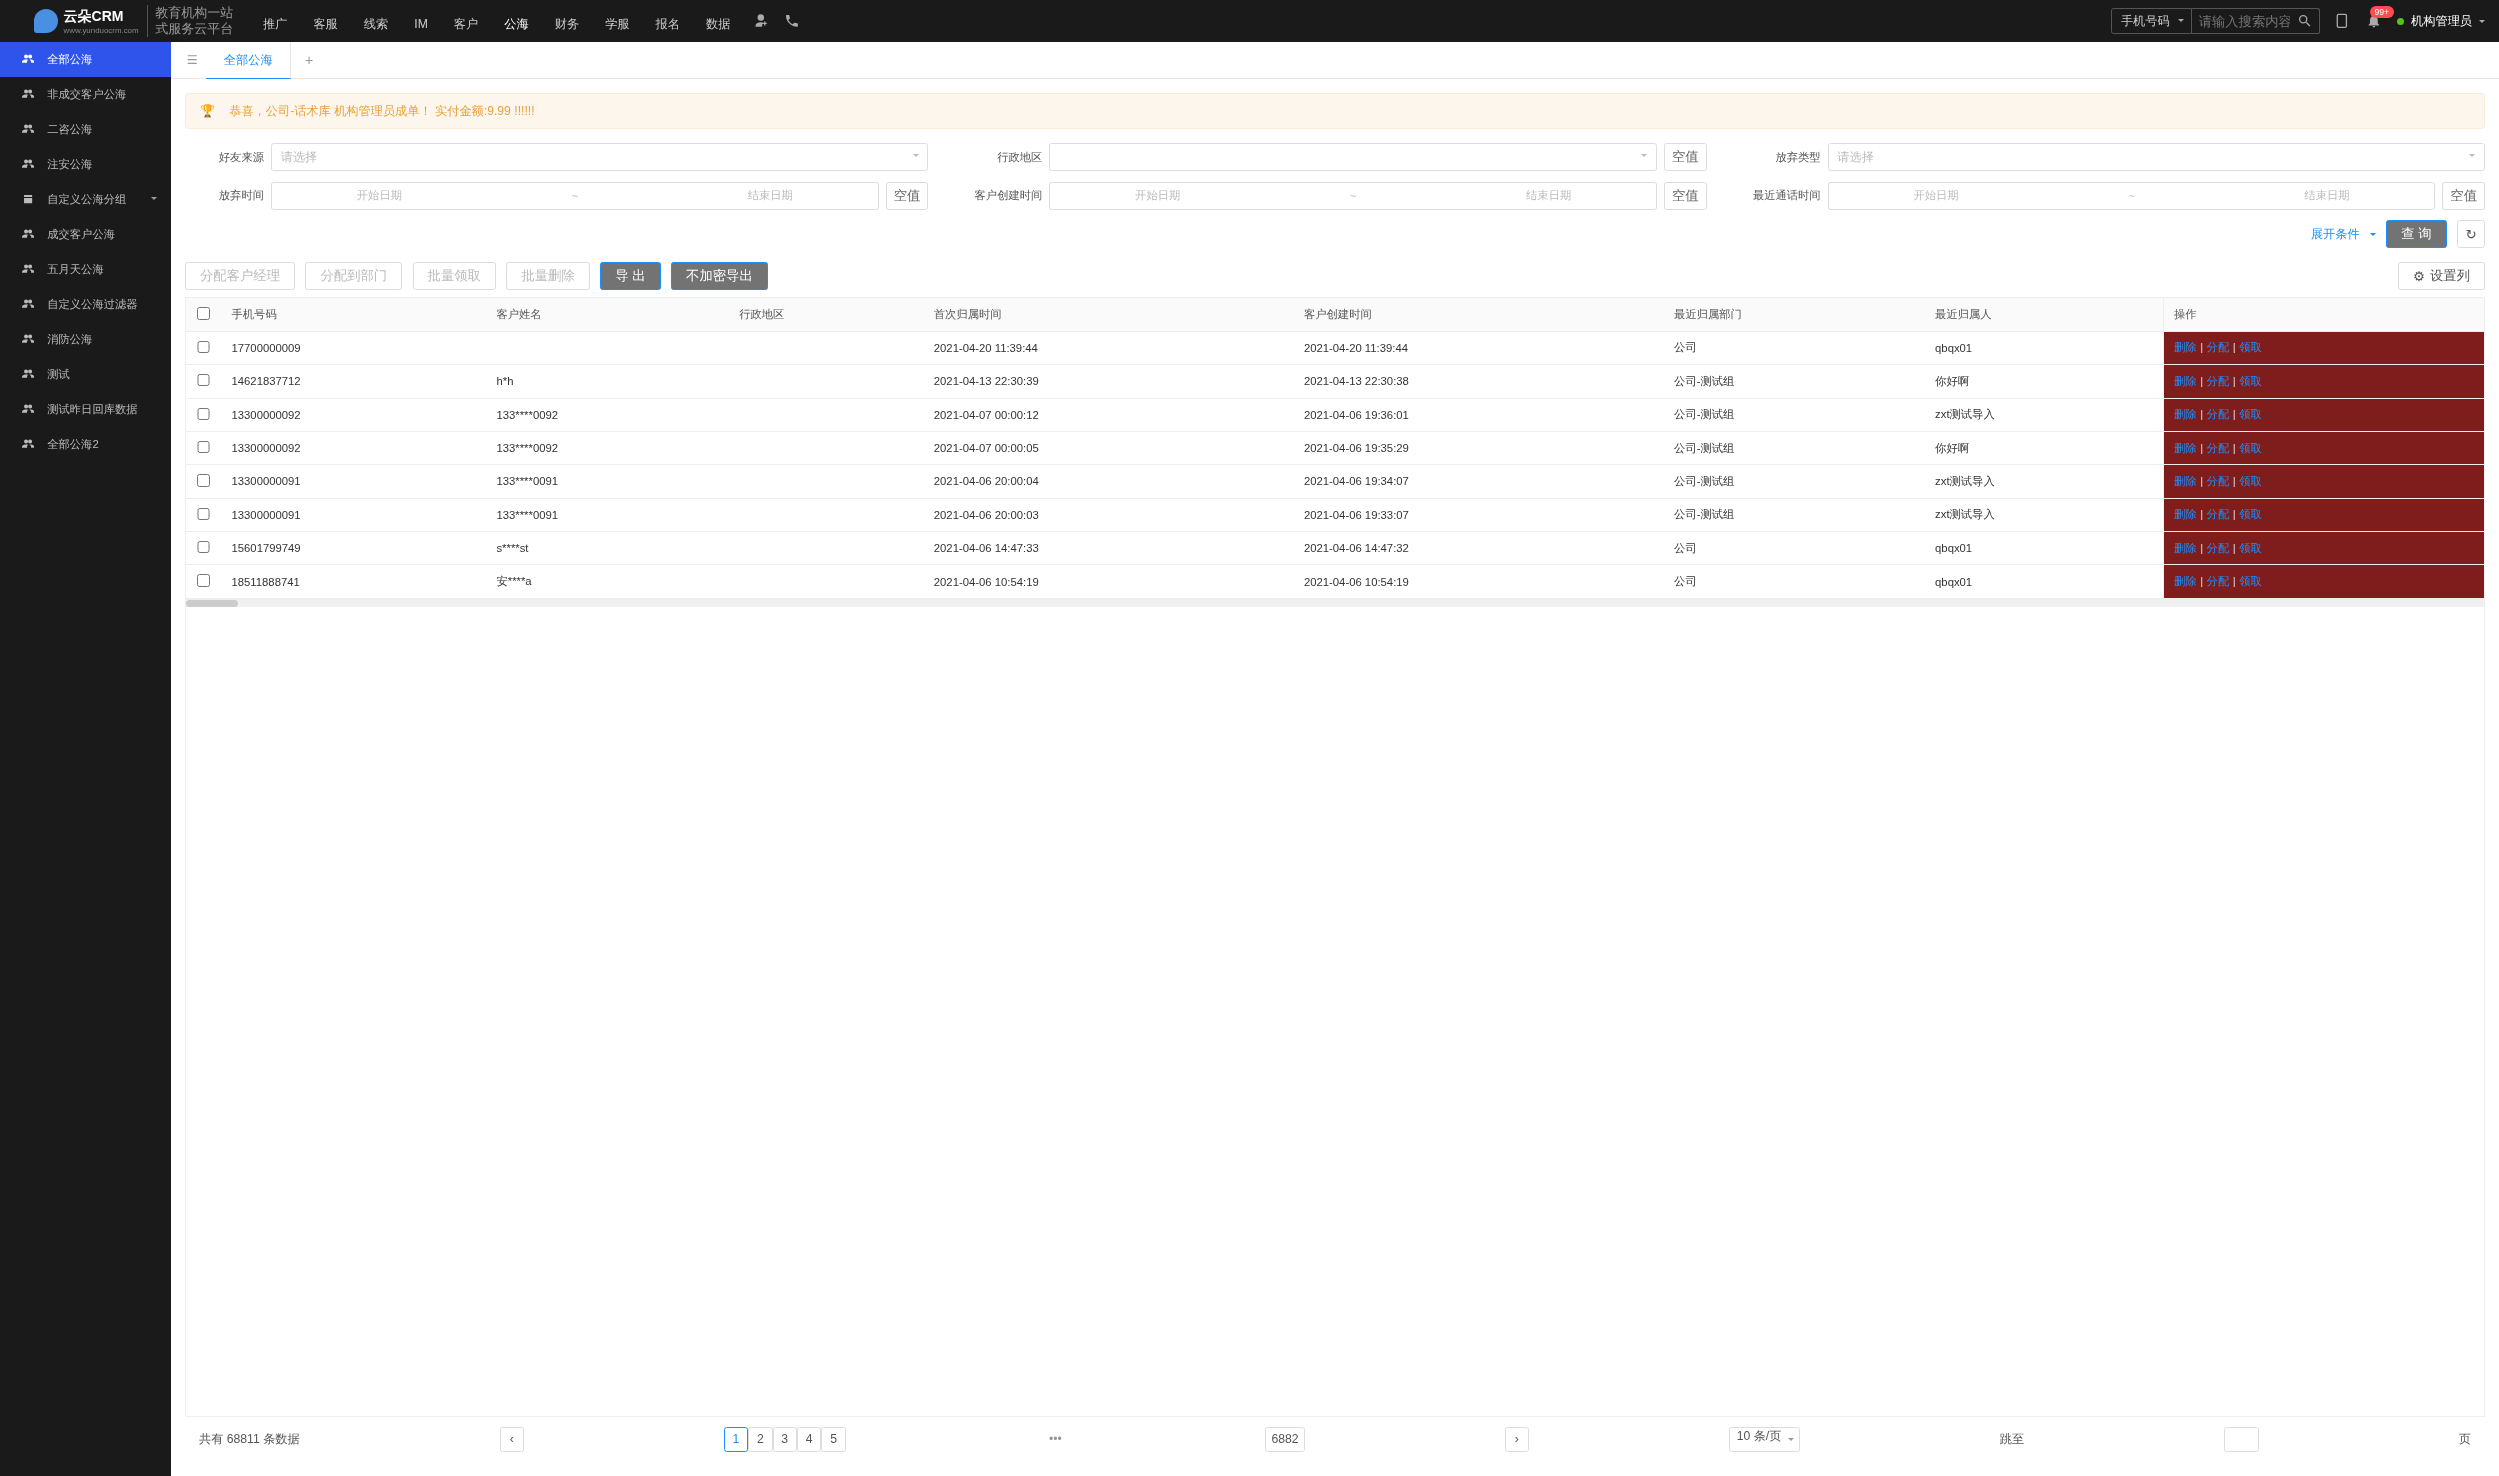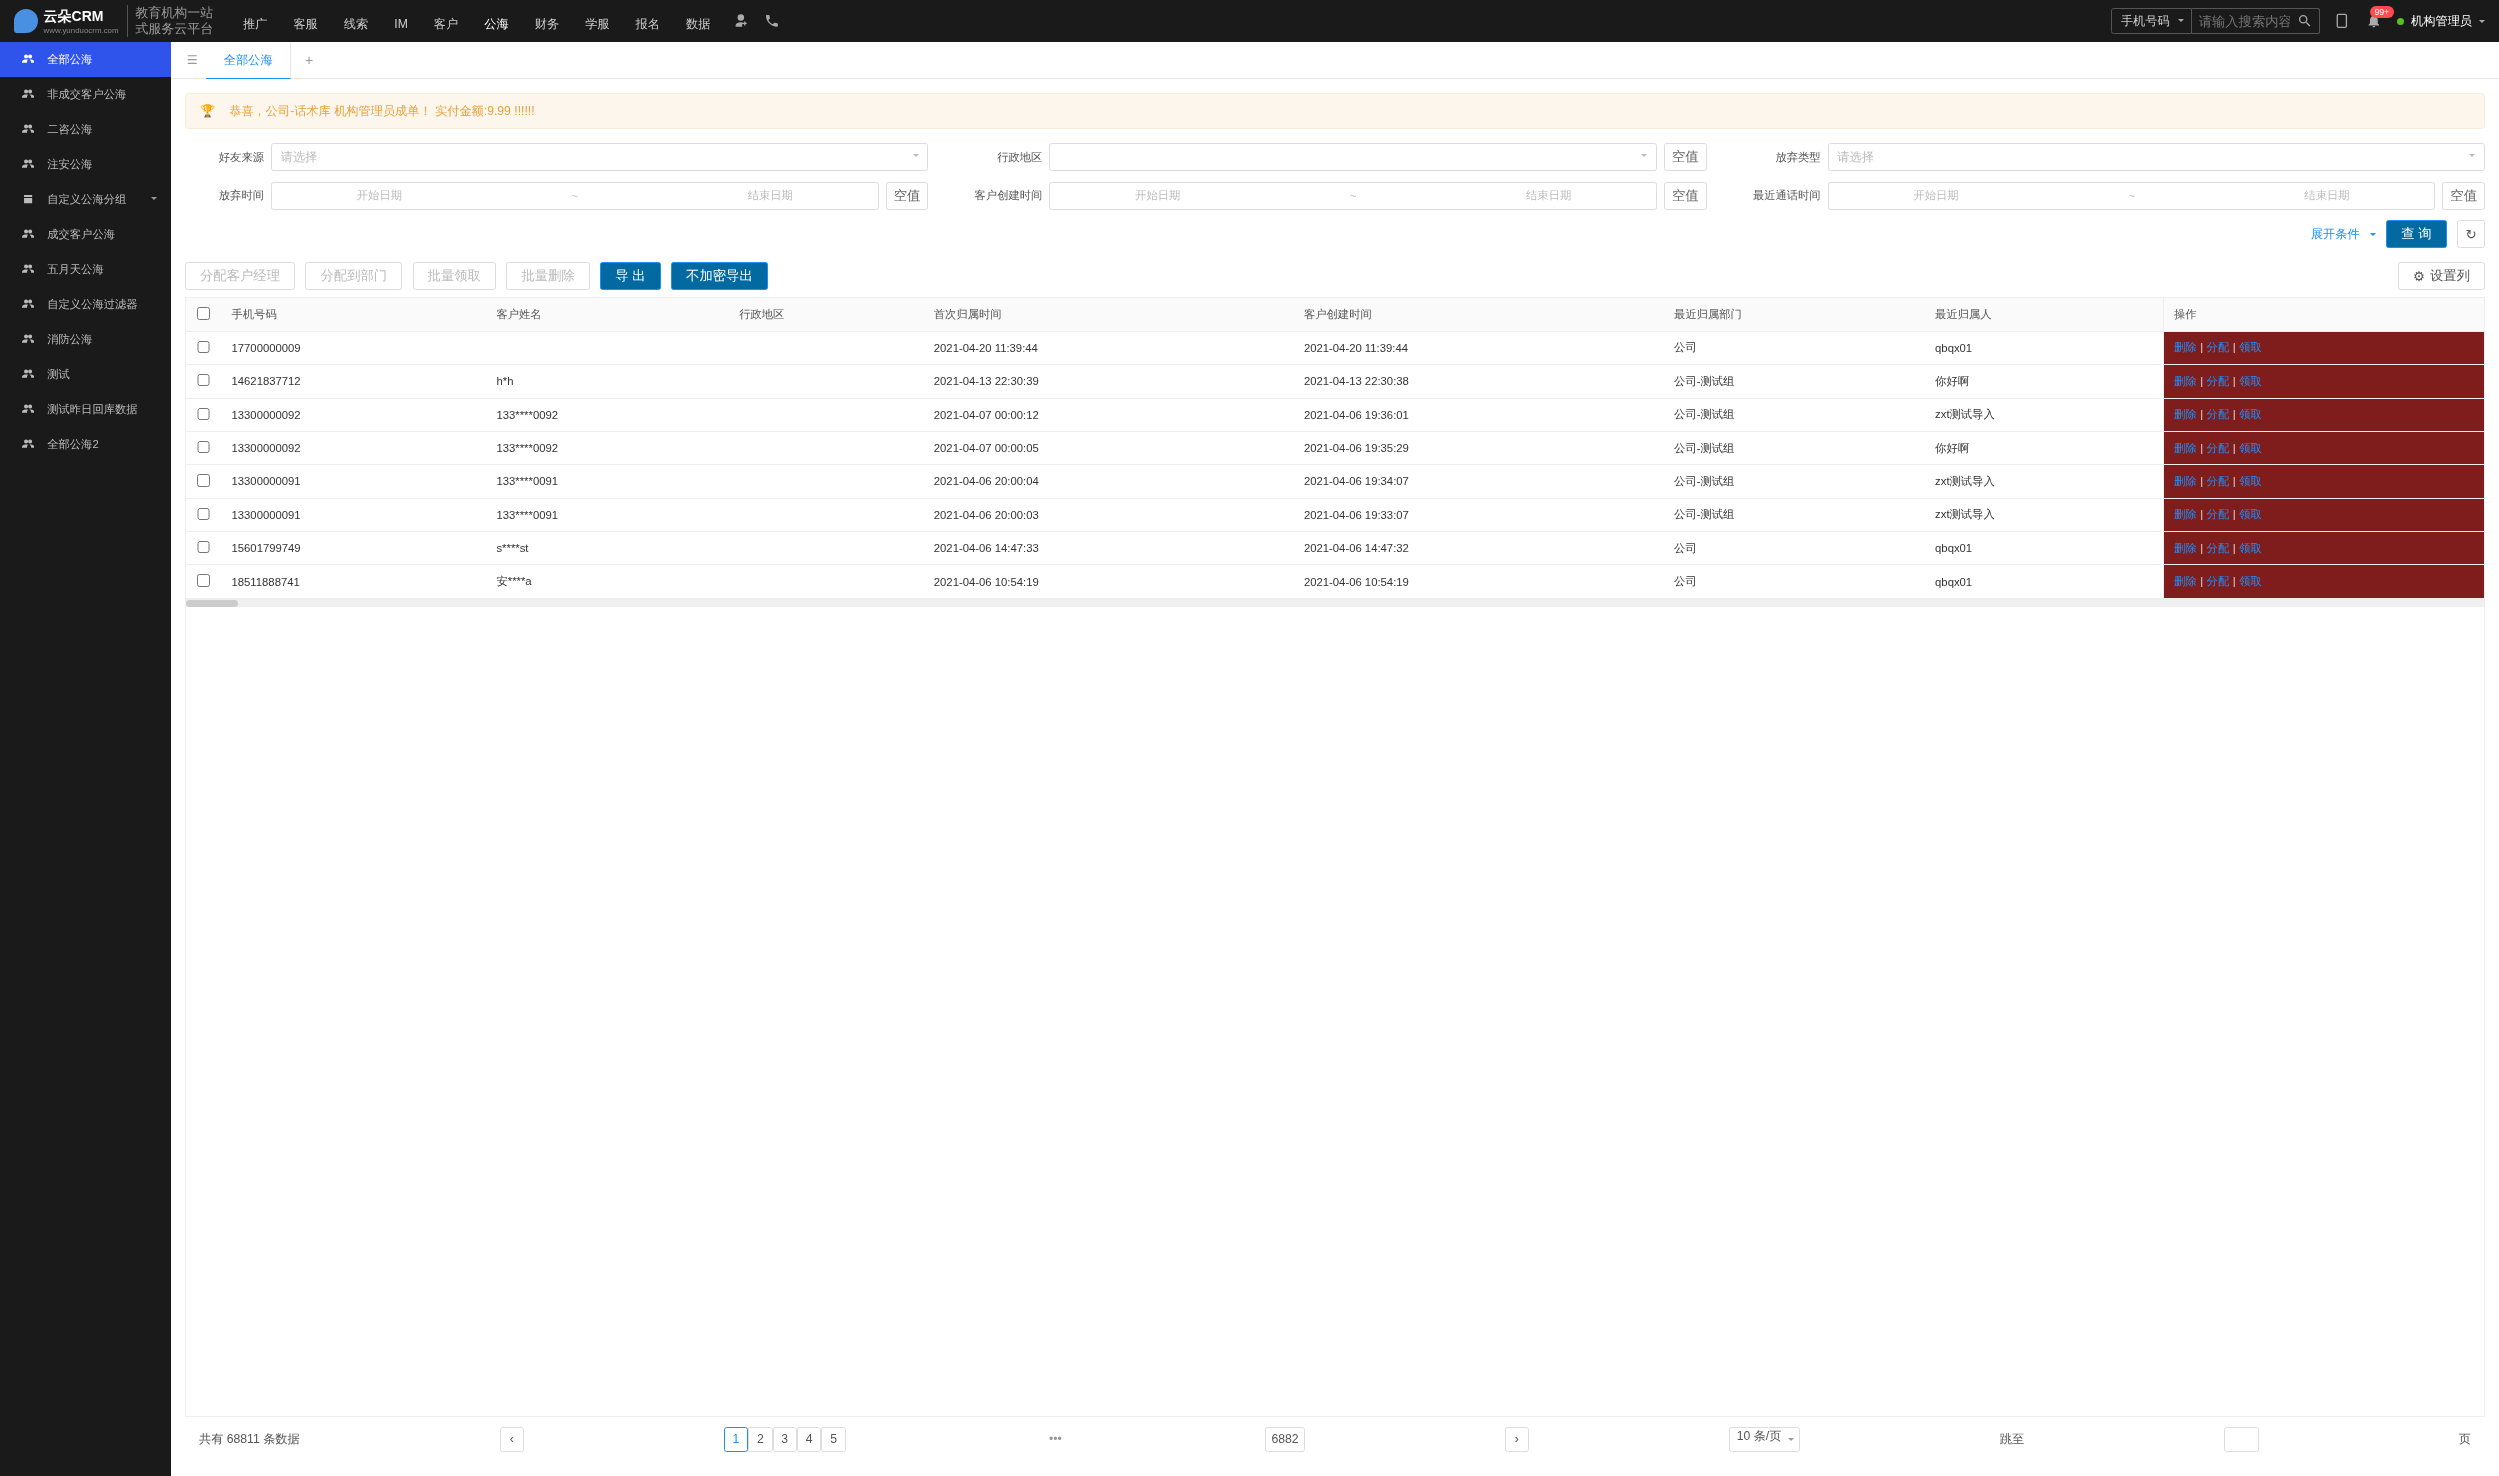--- a/index.html
+++ b/index.html
@@ -1,20 +1,20 @@
 <!DOCTYPE html>
 <html style="font-size:14px"><head>
 <meta charset="utf-8">
 <style>
 * { margin: 0; padding: 0; box-sizing: border-box; }
 body { font-family: -apple-system, "PingFang SC", "Microsoft YaHei", sans-serif; font-size: 12.2px; color: #333; background: #f5f5f5; }
 
 
 .topbar { height: 42px; background: #1a1a1a; display: flex; align-items: center; padding: 0 14px; color: #ccc; }
-.logo { display: flex; align-items: center; gap: 5.2px; margin-right: 17.5px; }
+.logo { display: flex; align-items: center; gap: 5.2px; margin-right: 17.5px; margin-left: 20px; }
 .logo-icon { width: 24.4px; height: 24.4px; background: #4a90e2; border-radius: 50% 50% 50% 10%; position: relative; }
 .logo-text { font-size: 14px; font-weight: bold; color: #fff; }
 .logo-sub { font-size: 13px; line-height: 1.2; color: #999; border-left: 0.9px solid #555; padding-left: 7px; margin-left: 3.5px; }
 .nav { display: flex; gap: 1.7px; }
 .nav-item { padding: 0 12.2px; height: 36px; line-height: 42px; cursor: pointer; color: #ccc; }
 .nav-item.active { color: #fff; font-weight: 500; }
 .nav-icons { display: flex; gap: 15.7px; align-items: center; margin-left: 10.5px; }
 .nav-icon { width: 15.7px; height: 15.7px; cursor: pointer; display: flex; align-items: center; justify-content: center; }
 .nav-icon svg { width: 15.7px; height: 15.7px; fill: #aaa; }
 .topbar-spacer { flex: 1; }
@@ -57,21 +57,21 @@
 .filter-row { display: flex; align-items: center; gap: 7px; }
 .filter-label { width: 79px; text-align: right; color: #555; font-size:11.3px; white-space:nowrap;}
 .select-box { flex: 1; height: 28px; border: 0.9px solid #ddd; border-radius: 2.6px; display: flex; align-items: center; padding: 0 8.7px; color: #bbb; position: relative;}
 .select-caret { position:absolute; right:8.7px; width:0;height:0;border:3.5px solid transparent;border-top-color:#bbb; }
 .null-btn { height: 28px; padding: 0 7px; border: 0.9px solid #ddd; border-radius: 2.6px; background:#fff; cursor:pointer; color:#666; }
 .date-range { flex: 1; height: 28px; border: 0.9px solid #ddd; border-radius: 2.6px; display: flex; align-items: center; justify-content: space-around; color: #bbb; font-size:11.3px; }
 
 .filter-actions { display:flex; justify-content:flex-end; gap:10.5px; align-items:center; margin-bottom:14px; }
 .link-btn { color:#1890ff; cursor:pointer; display:flex; align-items:center; gap:10px; }
 .btn { height:28px; padding:0 14px; border-radius:2.6px; border:0.9px solid #ddd; background:#fff; cursor:pointer; display:inline-flex; align-items:center; gap:5.2px; color:#555;}
-.btn.primary { background:#0369a1; border-color:#1890ff; color:#fff; }
+.btn.primary { background:#737373; border-color:#1890ff; color:#fff; }
 .btn.disabled { color:#bbb; cursor:not-allowed; }
 .refresh-btn { width:28px; padding:0; justify-content:center; }
 
 
 .action-row { display:flex; gap:10.5px; align-items:center; margin-bottom: 7px; }
 .action-spacer { flex:1; }
 
 
 .table-wrap { border:0.9px solid #eee; flex:1; overflow:auto; }
 table { width:100%; border-collapse:collapse; }

